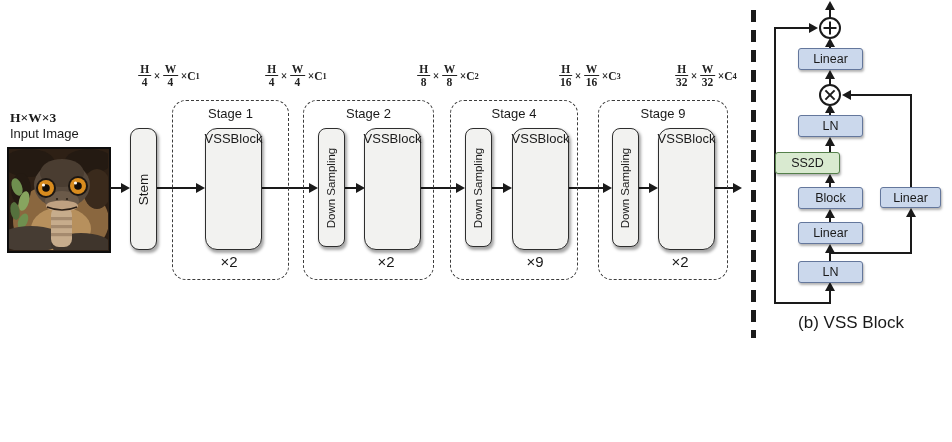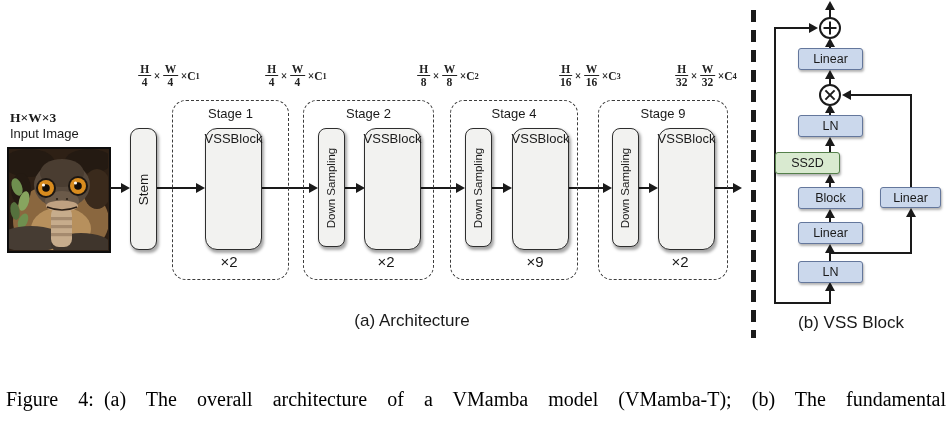--- a/index.html
+++ b/index.html
@@ -243,21 +243,20 @@
     <span class="x">×</span>
     <span class="frac">
         <span class="num">W</span>
         <span class="den">32</span>
       </span>
     <span class="x" style="margin-right:0;">×</span>
       <span>C</span>
       <sub>4</sub>
   </div>
 
-  <div class="panel-label" style="left:302px;top:311px;">(a) Architecture</div>
 
   <div class="sep" style="left:751px;top:10px;height:328px;"></div>
 
   <div class="vline" style="left:774px;top:27px;height:277px;"></div>
   <div class="hline" style="left:774px;top:302px;width:57px;"></div>
   <div class="hline" style="left:774px;top:27px;width:36px;"></div>
   <div class="tri-r" style="left:809px;top:23px;"></div>
 
   <div class="hline" style="left:830px;top:252px;width:82px;"></div>
   <div class="vline" style="left:910px;top:216px;height:38px;"></div>
@@ -313,15 +312,14 @@
   </div>
   <div class="bbox" style="left:880px;top:187px;width:61px;height:21px;">
     <span>Linear</span>
   </div>
   <div class="bbox" style="left:798px;top:261px;width:65px;height:22px;">
     <span>LN</span>
   </div>
 
   <div class="panel-label" style="left:741px;top:313px;">(b) VSS Block</div>
 
-  <div class="caption cap1" style="top:386px;">Figure 4: (a) The overall architecture of a VMamba model (VMamba-T); (b) The fundamental</div>
 
 </div>
 
 </body></html>

